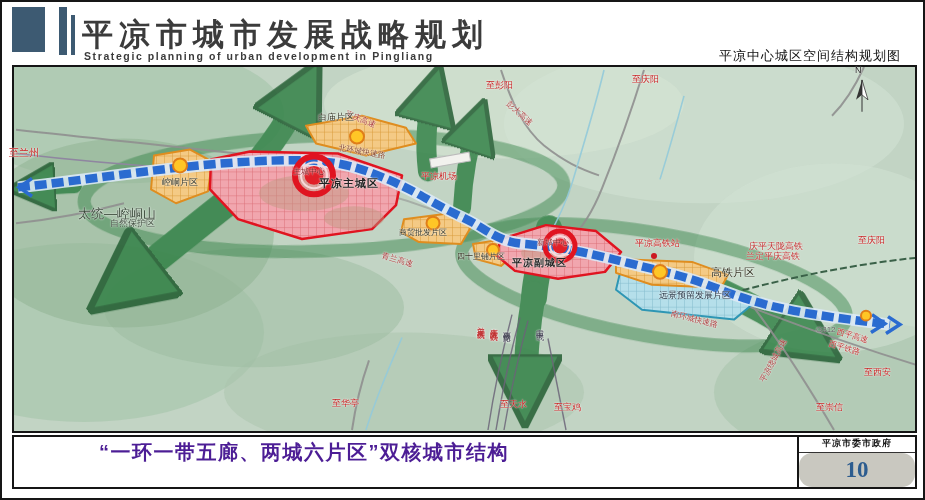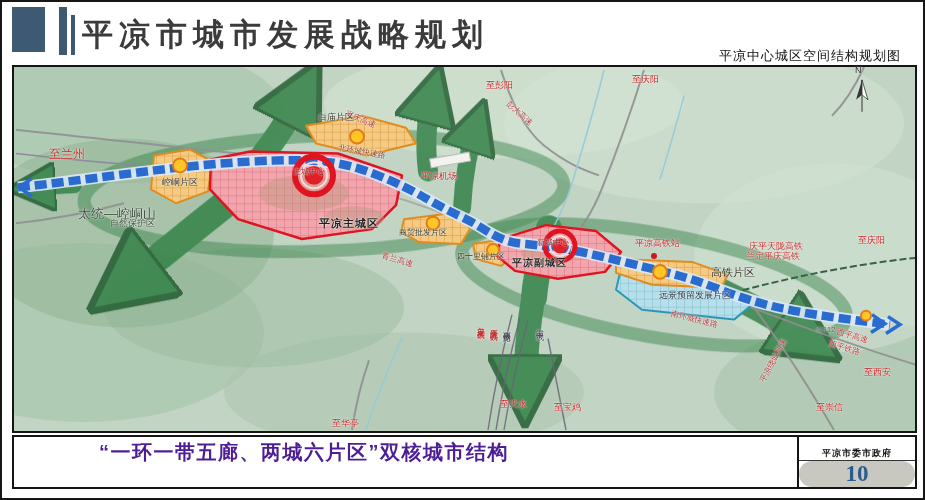--- a/index.html
+++ b/index.html
@@ -25,34 +25,35 @@
   .map-label.b{font-weight:bold;letter-spacing:1px;}
   .map-label.v{writing-mode:vertical-rl;text-orientation:upright;letter-spacing:1px;}
   
   .footer{position:absolute;left:10px;top:433px;width:905px;height:54px;background:#fff;
           border:2px solid #151515;box-sizing:border-box;}
   .caption{position:absolute;left:85px;top:2px;font-size:20px;font-weight:bold;
            letter-spacing:1.5px;color:#4c1d95;}
   .stamp-cell{position:absolute;right:0;top:0;bottom:0;width:116px;border-left:2px solid #151515;
               display:flex;flex-direction:column;}
   .stamp-agency{height:15px;border-bottom:1.5px solid #333;font-size:9px;font-weight:bold;
-                text-align:center;padding-top:10px;color:#111;letter-spacing:1px;}
+                text-align:center;padding-top:0;color:#111;letter-spacing:1px;}
   .stamp-num{flex:1;background:#c9c8c0;display:flex;align-items:center;justify-content:center;
              font-size:23px;font-weight:bold;color:#2c5c8f;
              font-family:"Liberation Serif","DejaVu Serif",serif;border-radius:13px;}
 </style>
 </head>
 <body>
 
 <div class="page">
 
   <div class="hdr-square"></div>
   <div class="hdr-bar1"></div>
   <div class="hdr-bar2"></div>
   <div class="hdr-title">平凉市城市发展战略规划</div>
+  <div class="hdr-sub">Strategic planning of urban development in Pingliang</div>
   <div class="hdr-maptitle">平凉中心城区空间结构规划图</div>
 
   <div class="map">
     <svg viewBox="10 63 901 366" preserveAspectRatio="none">
       <defs>
         <pattern id="gridR" width="8" height="8" patternUnits="userSpaceOnUse">
           <rect width="8" height="8" fill="#f1a6ae"></rect>
           <path d="M0 0H8 M0 0V8" stroke="#dc7078" stroke-width="1"></path>
         </pattern>
         <pattern id="gridO" width="8" height="8" patternUnits="userSpaceOnUse">
@@ -165,29 +166,29 @@
 
       <g>
         <line x1="858" y1="76" x2="858" y2="108" stroke="#333333" stroke-width="1"></line>
         <polygon points="858,76 852,96 858,91" fill="#333333"></polygon>
         <polygon points="858,76 864,96 858,91" fill="#ffffff" stroke="#333333" stroke-width="0.8"></polygon>
       </g>
     </svg>
   </div>
 
   <div id="map-labels">
-      <span class="map-label" style="left: 7px; top: 146px; font-size: 12px; color: rgb(197, 34, 34); margin-left: 40px;">至兰州</span>
+      <span class="map-label" style="left: 7px; top: 146px; font-size: 10px; color: rgb(197, 34, 34);">至兰州</span>
       <span class="map-label" style="left: 484px; top: 79px; font-size: 9px; color: rgb(197, 34, 34);">至彭阳</span>
       <span class="map-label" style="left: 630px; top: 73px; font-size: 9px; color: rgb(197, 34, 34);">至庆阳</span>
       <span class="map-label" style="left: 508px; top: 98px; font-size: 8px; color: rgb(168, 56, 56); transform: rotate(42deg);">彭大高速</span>
       <span class="map-label" style="left: 345px; top: 108px; font-size: 8px; color: rgb(168, 56, 56); transform: rotate(22deg);">平庆高速</span>
       <span class="map-label" style="left: 316px; top: 111px; font-size: 9px; color: rgb(51, 51, 34);">白庙片区</span>
       <span class="map-label" style="left: 337px; top: 142px; font-size: 8px; color: rgb(132, 67, 42); transform: rotate(10deg);">北环城快速路</span>
       <span class="map-label" style="left: 291px; top: 166px; font-size: 8px; color: rgb(125, 15, 20);">主城中心</span>
-      <span class="map-label b" style="left: 317px; top: 176px; font-size: 11px; color: rgb(34, 34, 34); margin-top: 40px;">平凉主城区</span>
+      <span class="map-label b" style="left: 317px; top: 176px; font-size: 11px; color: rgb(34, 34, 34);">平凉主城区</span>
       <span class="map-label" style="left: 160px; top: 176px; font-size: 9px; color: rgb(51, 51, 34);">崆峒片区</span>
       <span class="map-label" style="left: 76px; top: 205px; font-size: 13px; color: rgb(58, 74, 58);">太统—崆峒山</span>
       <span class="map-label" style="left: 80px; top: 217px; font-size: 9px; color: rgb(58, 74, 58); margin-left: 28px;">自然保护区</span>
       <span class="map-label" style="left: 419px; top: 170px; font-size: 9px; color: rgb(197, 34, 34);">平凉机场</span>
       <span class="map-label" style="left: 397px; top: 227px; font-size: 8px; color: rgb(51, 51, 34);">商贸批发片区</span>
       <span class="map-label" style="left: 381px; top: 250px; font-size: 8px; color: rgb(168, 56, 56); transform: rotate(16deg);">青兰高速</span>
       <span class="map-label" style="left: 455px; top: 251px; font-size: 8px; color: rgb(51, 51, 34);">四十里铺片区</span>
       <span class="map-label" style="left: 535px; top: 237px; font-size: 8px; color: rgb(125, 15, 20);">新城中心</span>
       <span class="map-label b" style="left: 510px; top: 256px; font-size: 10px; color: rgb(34, 34, 34);">平凉副城区</span>
       <span class="map-label" style="left: 633px; top: 237px; font-size: 9px; color: rgb(197, 34, 34);">平凉高铁站</span>
@@ -196,21 +197,21 @@
       <span class="map-label" style="left: 856px; top: 234px; font-size: 9px; color: rgb(197, 34, 34);">至庆阳</span>
       <span class="map-label" style="left: 681px; top: 265px; font-size: 11px; color: rgb(51, 51, 34); margin-left: 28px;">高铁片区</span>
       <span class="map-label" style="left: 657px; top: 289px; font-size: 9px; color: rgb(34, 51, 68);">远景预留发展片区</span>
       <span class="map-label" style="left: 670px; top: 308px; font-size: 8px; color: rgb(168, 56, 56); transform: rotate(14deg);">南环城快速路</span>
       <span class="map-label" style="left: 789px; top: 324px; font-size: 8px; color: rgb(85, 85, 85); padding-left: 25px;">G312</span>
       <span class="map-label" style="left: 836px; top: 326px; font-size: 8px; color: rgb(192, 51, 51); transform: rotate(16deg);">西平高速</span>
       <span class="map-label" style="left: 828px; top: 338px; font-size: 8px; color: rgb(192, 51, 51); transform: rotate(16deg);">西平铁路</span>
       <span class="map-label" style="left: 862px; top: 366px; font-size: 9px; color: rgb(197, 34, 34);">至西安</span>
       <span class="map-label" style="left: 814px; top: 401px; font-size: 9px; color: rgb(197, 34, 34);">至崇信</span>
       <span class="map-label" style="left: 757px; top: 378px; font-size: 8px; color: rgb(168, 56, 56); transform: rotate(-62deg);">平凉绕城高速</span>
-      <span class="map-label" style="left: 330px; top: 397px; font-size: 9px; color: rgb(197, 34, 34); margin-top: 20px;">至华亭</span>
+      <span class="map-label" style="left: 330px; top: 397px; font-size: 9px; color: rgb(197, 34, 34);">至华亭</span>
       <span class="map-label" style="left: 498px; top: 398px; font-size: 9px; color: rgb(197, 34, 34);">至天水</span>
       <span class="map-label" style="left: 552px; top: 401px; font-size: 9px; color: rgb(197, 34, 34);">至宝鸡</span>
       <span class="map-label v" style="left: 474px; top: 318px; font-size: 8px; color: rgb(192, 51, 51);">兰定平庆高铁</span>
       <span class="map-label v" style="left: 487px; top: 320px; font-size: 8px; color: rgb(192, 51, 51);">庆平天陇高铁</span>
       <span class="map-label v" style="left: 500px; top: 323px; font-size: 8px; color: rgb(68, 68, 85);">西平铁路</span>
       <span class="map-label v" style="left: 533px; top: 321px; font-size: 8px; color: rgb(68, 68, 85);">宝中二线</span>
       <span class="map-label" style="left: 853px; top: 64px; font-size: 9px; color: rgb(34, 34, 34);">N</span>
     </div>
 
   <div class="footer">

